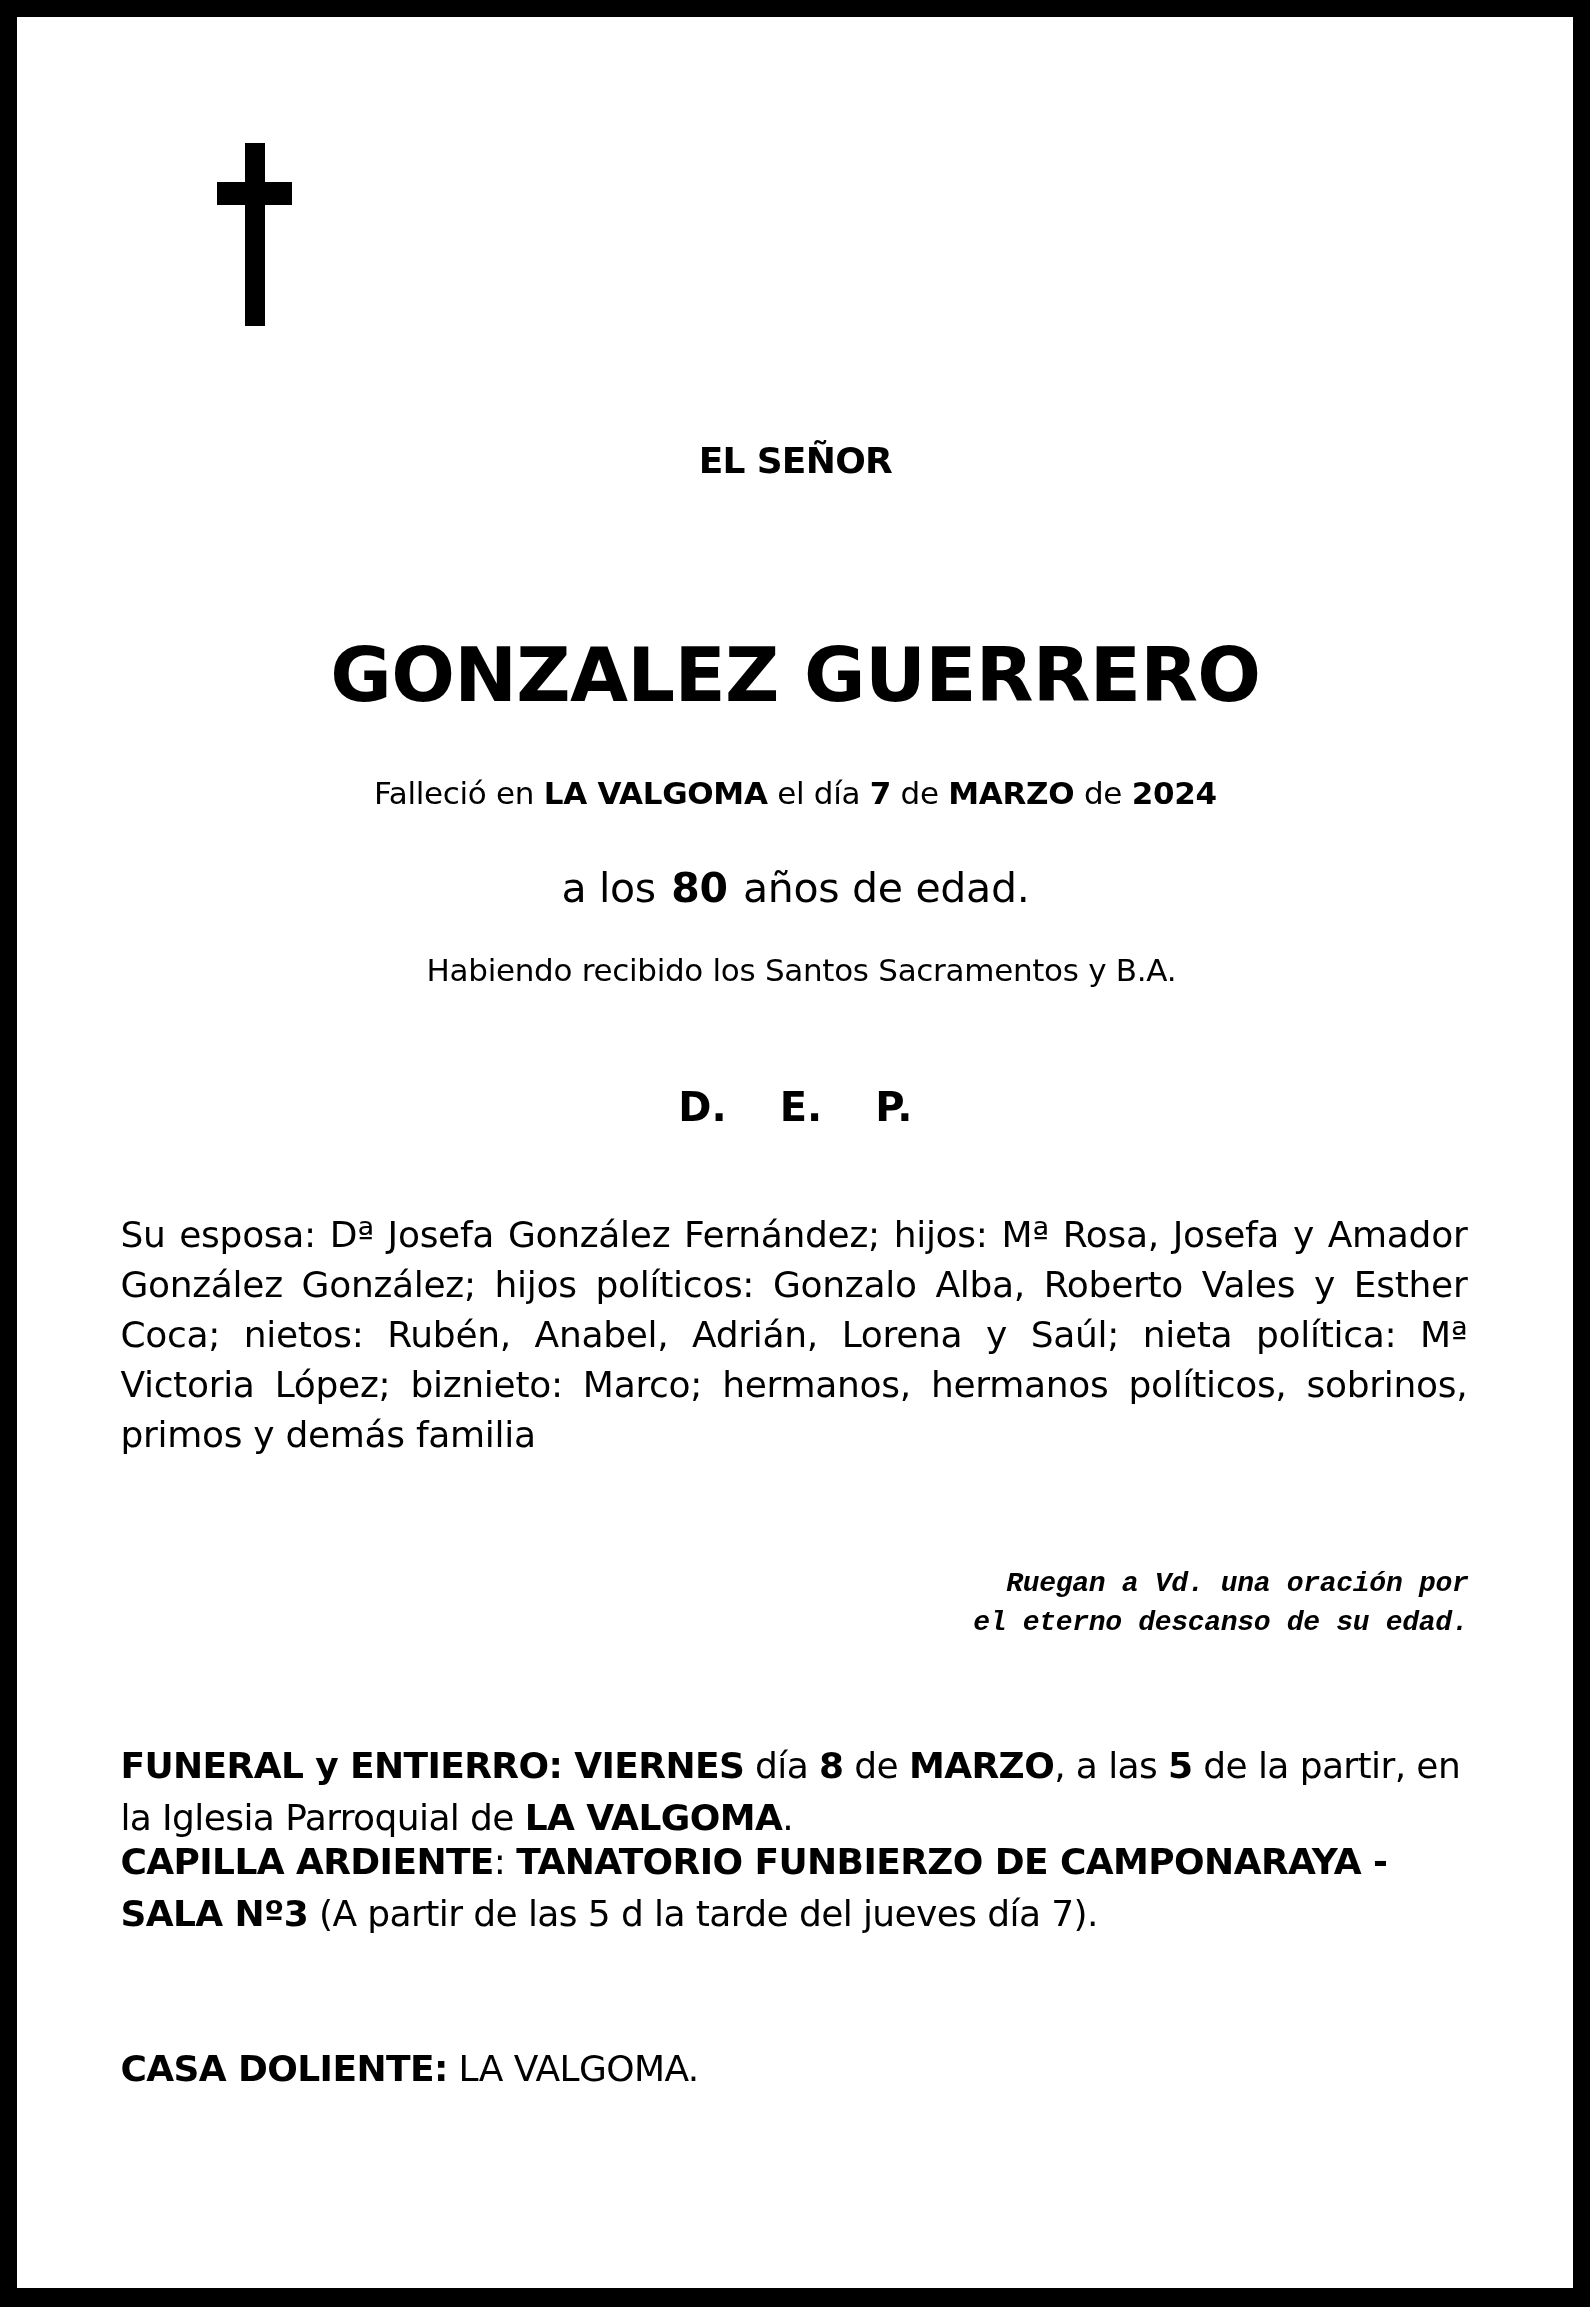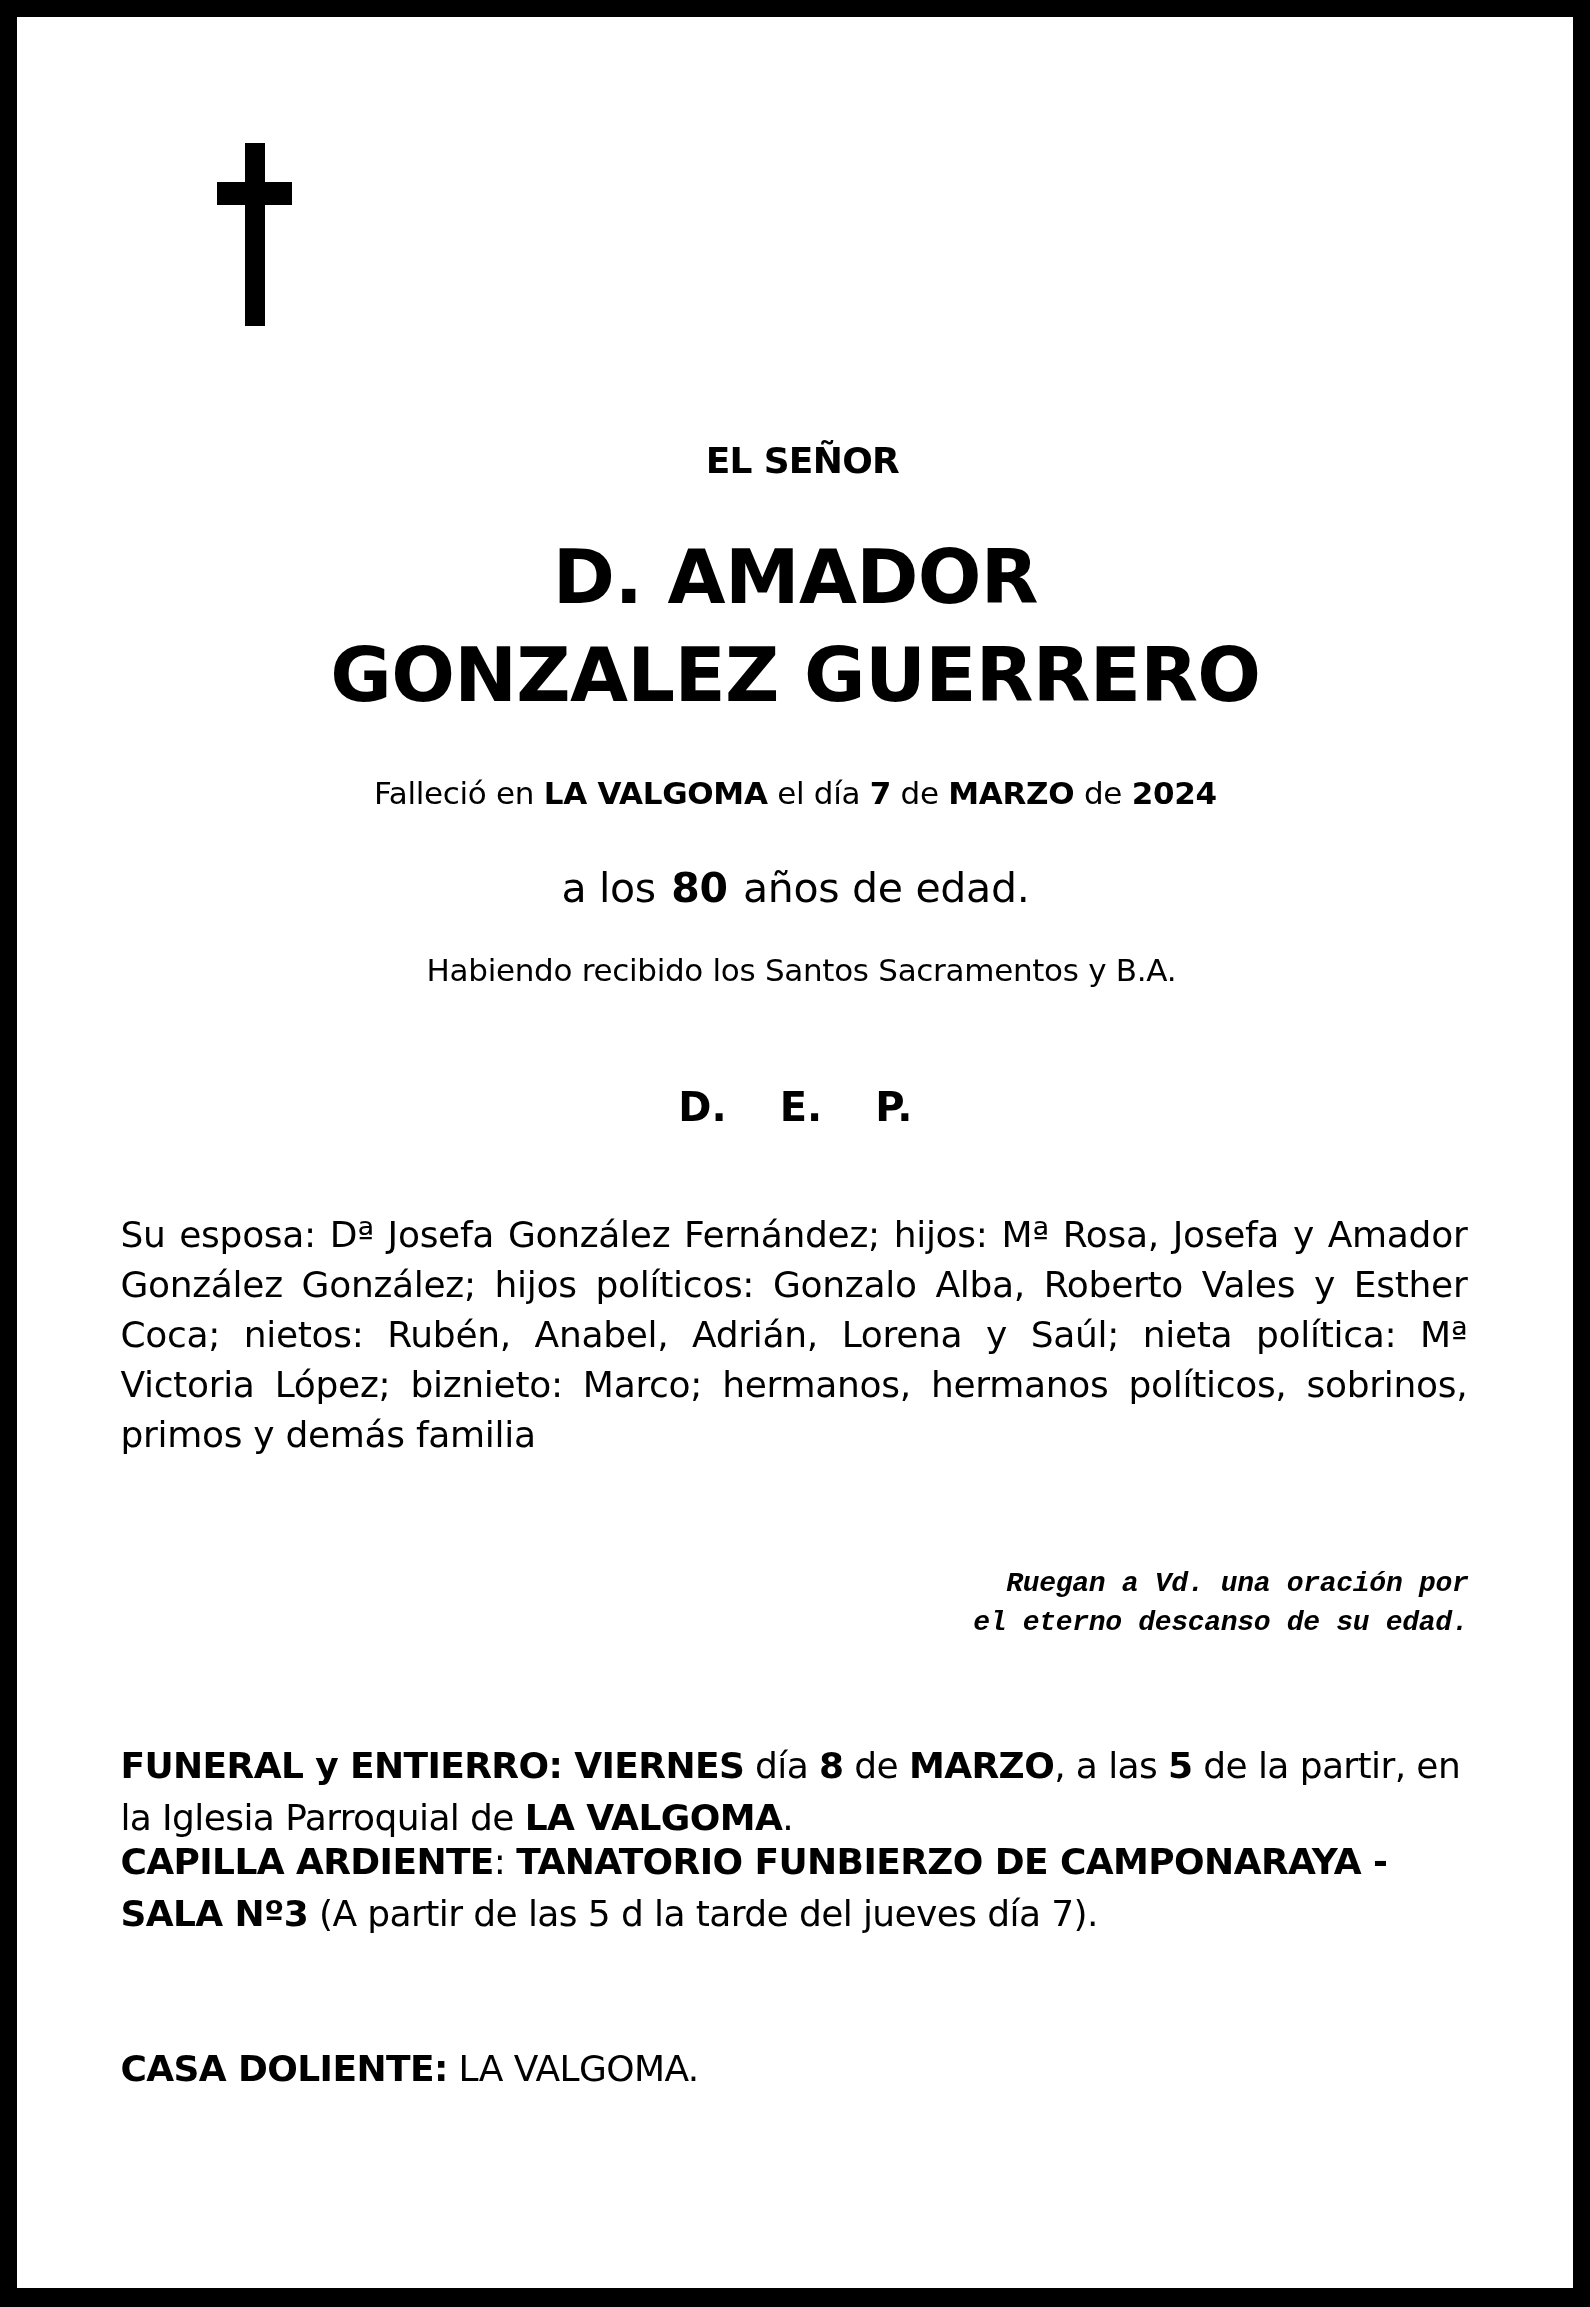--- a/index.html
+++ b/index.html
@@ -3,21 +3,21 @@
 <meta charset="utf-8">
 <style>
   html, body { margin: 0; padding: 0; background: #000; }
   body { width: 1591px; height: 2307px; position: relative; overflow: hidden; font-family: "DejaVu Sans", sans-serif; color: #000; }
   .page { position: absolute; left: 17.4px; top: 17.4px; width: 1556px; height: 2271px; background: #fff; }
   .cross { position: absolute; }
   .cross .v { position: absolute; left: 228px; top: 126px; width: 19.5px; height: 183px; background: #000; }
   .cross .h { position: absolute; left: 200px; top: 165px; width: 75px; height: 23px; background: #000; }
   .line { position: absolute; left: 0; width: 1556px; text-align: center; white-space: nowrap; }
   .b { font-weight: bold; }
-  .title-small { top: 423px; font-size: 36px; font-weight: bold; letter-spacing: -0.7px; padding-left: 7px; }
+  .title-small { top: 423px; font-size: 36px; font-weight: bold; letter-spacing: -0.7px; }
   .name1 { top: 516px; font-size: 75px; font-weight: bold; letter-spacing: -0.7px; }
   .name2 { top: 614px; font-size: 75px; font-weight: bold; letter-spacing: -0.7px; }
   .died { top: 758px; font-size: 31px; letter-spacing: -0.3px; }
   .age { top: 847px; font-size: 41px; letter-spacing: -0.3px; }
   .age .num { margin: 0 15.3px; }
   .sacr { top: 935px; font-size: 31px; letter-spacing: -0.3px; padding-left: 12px; box-sizing: border-box; }
   .dep { top: 1067px; font-size: 40px; font-weight: bold; }
   .dep span { display: inline-block; margin: 0 26.5px; }
   .family { position: absolute; left: 103px; width: 1347px; top: 1193px; font-size: 36px; line-height: 50px; text-align: justify; letter-spacing: -0.3px; }
   .prayer { position: absolute; right: 105px; top: 1547px; font-size: 28px; line-height: 39px; text-align: right; font-weight: bold; font-style: italic; letter-spacing: -0.3px; font-family: Liberation Mono, monospace; }
@@ -31,21 +31,20 @@
 
 <div class="page">
 
   <div class="cross">
     <div class="v"></div>
     <div class="h"></div>
   </div>
 
   <div class="line title-small">EL SEÑOR</div>
 
-  <div class="line name1">D. AMADOR</div>
   <div class="line name2">GONZALEZ GUERRERO</div>
 
   <div class="line died">
     <span>Falleció en</span>
     <span class="b">LA VALGOMA</span>
     <span>el día</span>
     <span class="b">7</span>
     <span>de</span>
     <span class="b">MARZO</span>
     <span>de</span>

